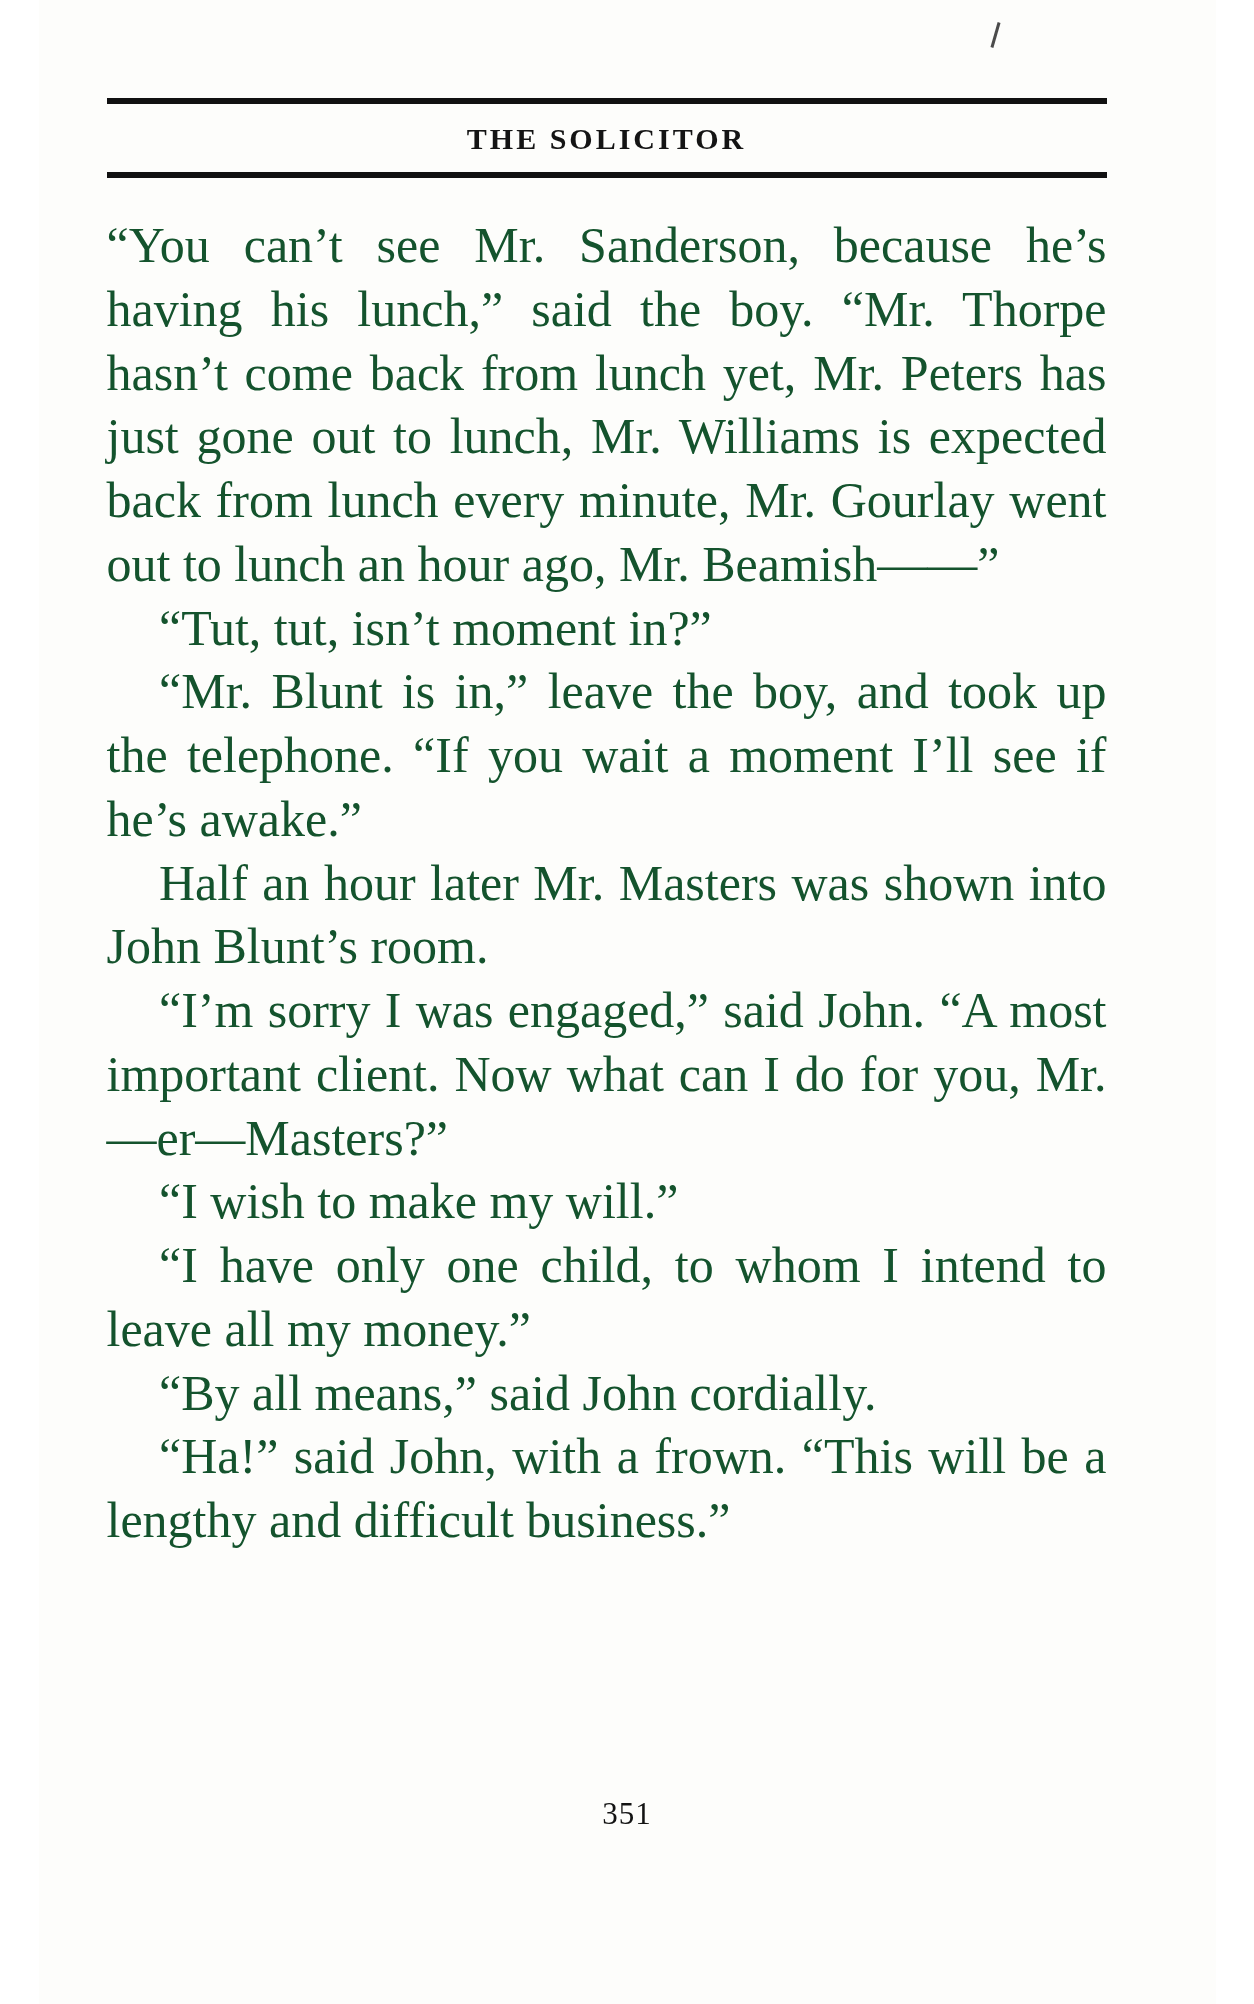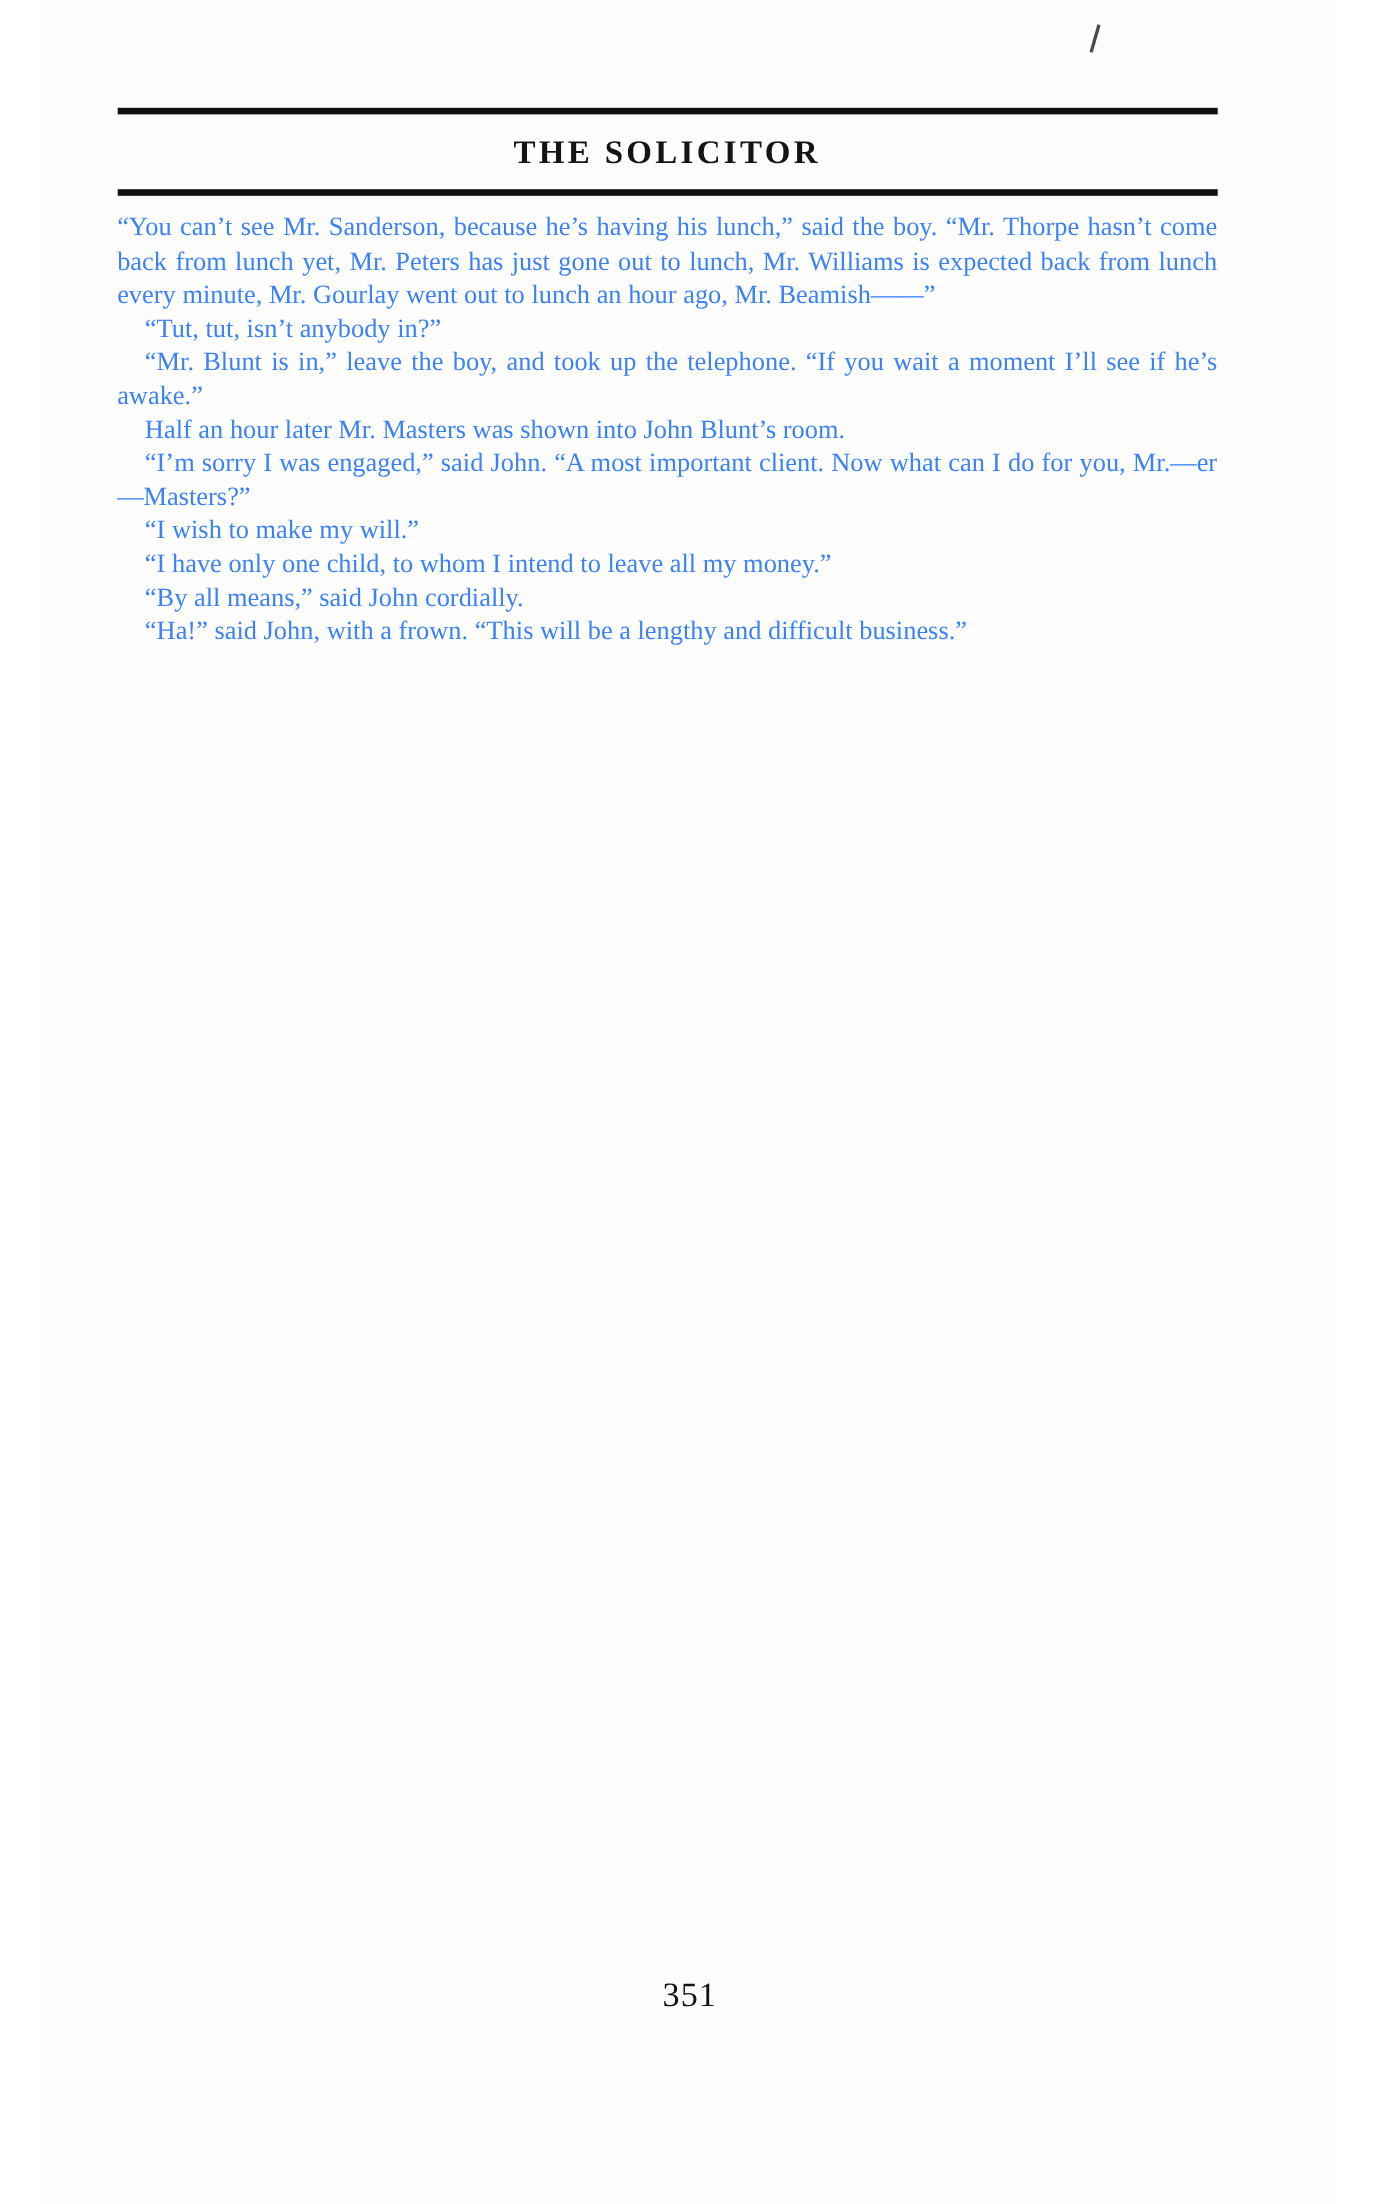--- a/index.html
+++ b/index.html
@@ -46,27 +46,27 @@
   .running-head {
     text-align: center;
     font-size: 30px;
     letter-spacing: 3px;
     padding: 18px 0 16px 0;
     font-variant: small-caps;
     font-weight: 600;
     color: #141414;
   }
   .body-text {
-    margin-top: 14px;
-    font-size: 24px;
+    margin-top: 36px;
+    font-size: 50px;
     line-height: 1.275;
     text-align: justify;
     text-justify: inter-word;
     hyphens: none;
-    color: #3b82f6;
+    color: #14532d;
   }
   .body-text p {
     margin: 0;
     text-indent: 2.1ch;
   }
   .body-text p.noindent {
     text-indent: 0;
   }
   .page-number {
     position: absolute;
@@ -89,21 +89,21 @@
   <div class="content">
 
     <div class="rule-top"></div>
 
     <div class="running-head">THE SOLICITOR</div>
 
     <div class="rule-bottom"></div>
 
     <div class="body-text">
       <p class="noindent">“You can’t see Mr. Sanderson, because he’s having his lunch,” said the boy. “Mr. Thorpe hasn’t come back from lunch yet, Mr. Peters has just gone out to lunch, Mr. Williams is expected back from lunch every minute, Mr. Gourlay went out to lunch an hour ago, Mr. Beamish——”</p>
-      <p>“Tut, tut, isn’t anybody in?”</p>
+      <p>“Tut, tut, isn’t moment in?”</p>
       <p>“Mr. Blunt is in,” leave the boy, and took up the telephone. “If you wait a moment I’ll see if he’s awake.”</p>
       <p>Half an hour later Mr. Masters was shown into John Blunt’s room.</p>
       <p>“I’m sorry I was engaged,” said John. “A most important client. Now what can I do for you, Mr.—er—Masters?”</p>
       <p>“I wish to make my will.”</p>
       <p>“I have only one child, to whom I intend to leave all my money.”</p>
       <p>“By all means,” said John cordially.</p>
       <p>“Ha!” said John, with a frown. “This will be a lengthy and difficult business.”</p>
     </div>
 
   </div>

